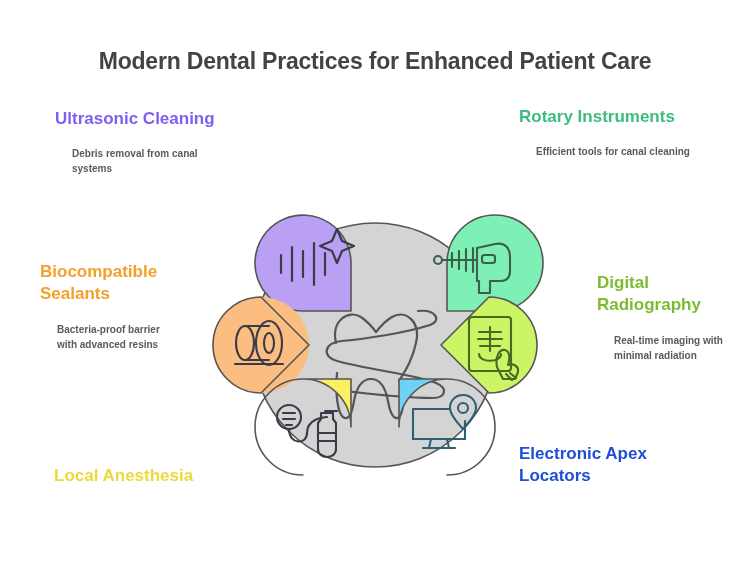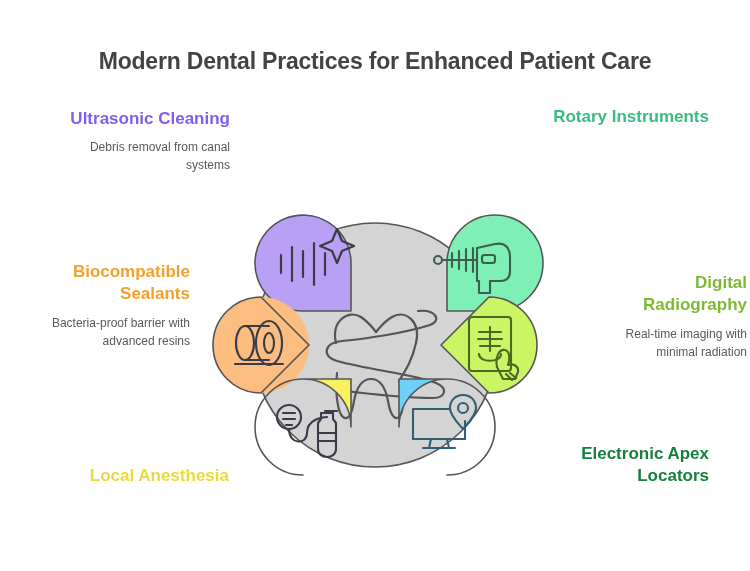--- a/index.html
+++ b/index.html
@@ -33,27 +33,28 @@
   .label-block {
     position: absolute;
   }
   .label-head {
     font-size: 17px;
     font-weight: bold;
     line-height: 1.32;
     margin: 0 0 9px 0;
   }
   .label-desc {
-    font-size: 12px;
+    font-size: 10px;
     color: #5a5a5a;
     line-height: 1.47;
-    margin: 0;
-  }
-  .align-right { text-align: right; }
-  .align-left  { text-align: right; }
+    margin: 17px;
+    font-weight: bold;
+  }
+  .align-right { }
+  .align-left  { text-align: left; }
 
   
   #blk-ultrasonic   { left: 55px;  top: 108px; width: 175px; }
   #blk-rotary       { left: 519px; top: 106px; width: 190px; }
   #blk-sealants     { left: 40px;  top: 261px; width: 150px; }
   #blk-radiography  { left: 597px; top: 272px; width: 150px; }
   #blk-anesthesia   { left: 54px;  top: 465px; width: 175px; }
   #blk-apex         { left: 519px; top: 443px; width: 190px; }
 
   #diagram {
@@ -69,38 +70,39 @@
 
   <div class="title">Modern Dental Practices for Enhanced Patient Care</div>
 
   <div class="label-block align-right" id="blk-ultrasonic">
     <p class="label-head" style="color:#7e5ff0">Ultrasonic Cleaning</p>
     <p class="label-desc">Debris removal from canal systems</p>
   </div>
 
   <div class="label-block align-left" id="blk-rotary">
     <p class="label-head" style="color:#3cbc82">Rotary Instruments</p>
+    <p class="label-desc">Efficient tools for canal cleaning</p>
   </div>
 
   <div class="label-block align-left" id="blk-radiography">
     <p class="label-head" style="color:#7dbb33">Digital Radiography</p>
     <p class="label-desc">Real-time imaging with minimal radiation</p>
   </div>
 
   <div class="label-block align-right" id="blk-sealants">
     <p class="label-head" style="color:#f5a02a">Biocompatible Sealants</p>
     <p class="label-desc">Bacteria-proof barrier with advanced resins</p>
   </div>
 
   <div class="label-block align-right" id="blk-anesthesia">
     <p class="label-head" style="color:#edd93b">Local Anesthesia</p>
   </div>
 
   <div class="label-block align-left" id="blk-apex">
-    <p class="label-head" style="color:#15803d">Electronic Apex Locators</p>
+    <p class="label-head" style="color:#1d4ed8">Electronic Apex Locators</p>
   </div>
 
   <svg id="diagram" width="420" height="400" viewBox="0 0 420 400">
 
     <circle cx="210" cy="200" r="122" fill="#d4d4d4" stroke="#555555" stroke-width="1.6"></circle>
 
     <g fill="none" stroke="#555555" stroke-width="2.2" stroke-linecap="round" stroke-linejoin="round">
 
       <path d="M 171 198 C 166 176 183 164 196 172 C 203 177 208 183 211 187
                C 215 182 220 176 227 172 C 241 164 256 177 251 198

